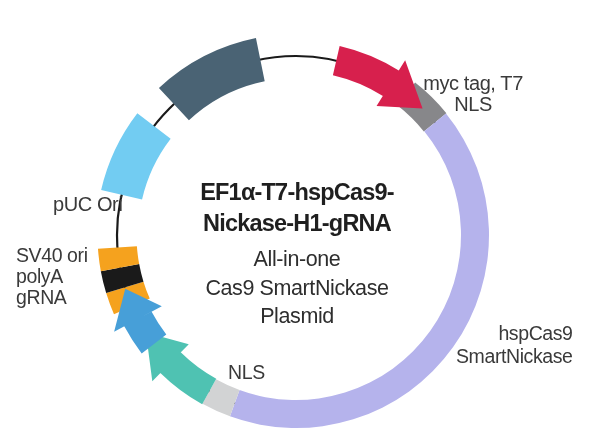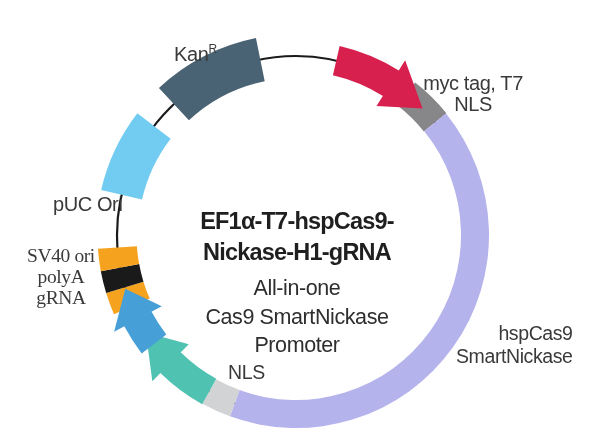--- a/index.html
+++ b/index.html
@@ -13,37 +13,36 @@
   .stage svg{position:absolute;left:0;top:0;}
   .lbl{
     position:absolute;
     color:#3a3a3a;
     font-size:19.5px;
     letter-spacing:-0.4px;
     line-height:21px;
     white-space:nowrap;
   }
   .lbl sup{font-size:12px;letter-spacing:0;}
-  .right{text-align:center;white-space:nowrap;font-family:Liberation Serif, serif;}
+  .right{text-align:left;white-space:nowrap;}
   .center{text-align:center;}
   #label-kanr{left:174px;top:39px;font-size:20px;}
   #label-ef1a{left:356px;top:23px;font-size:20px;}
   #label-myc{left:403px;top:73px;width:140px;font-size:20px;line-height:21px;}
   #label-puc{left:53px;top:146px;font-size:20px;margin-top:48px;}
   #label-sv40{left:16px;top:245px;width:90px;}
   #label-polya{left:16px;top:266px;width:90px;}
   #label-grna{left:16px;top:287px;width:90px;}
   #label-h1{left:26px;top:317px;}
   #label-wpre{left:97px;top:376px;}
   #label-nls{left:228px;top:362px;}
   #label-hspcas9{left:456px;top:322px;line-height:22.5px;text-align:right;}
   #center-text{
     position:absolute;left:146px;top:177px;width:302px;
     text-align:center;
-    margin-top:29px;
   }
   .title-bold{
     font-weight:bold;
     font-size:23.5px;
     line-height:31px;
     color:#1f1f1f;
     letter-spacing:-0.8px;
     white-space:nowrap;
   }
   .subtitle{
@@ -69,21 +68,20 @@
       <path d="M229.99,416.36 A193 193 0 0 1 202.43,403.80 L216.01,379.31 A165 165 0 0 0 239.57,390.05 Z" fill="#d2d3d4"></path>
       <path d="M339.64,45.97 A194 194 0 0 1 398.80,70.48 L382.91,95.92 A164 164 0 0 0 332.89,75.20 Z M405.16,60.30 L422.57,108.43 L376.55,106.10 Z" fill="#d7204d"></path>
       <path d="M113.96,314.15 A198.5 198.5 0 0 1 106.17,293.04 L143.47,281.63 A159.5 159.5 0 0 0 149.73,298.60 Z" fill="#f5a21e"></path>
       <path d="M106.17,293.04 A198.5 198.5 0 0 1 100.82,271.17 L139.17,264.07 A159.5 159.5 0 0 0 143.47,281.63 Z" fill="#1a1a1a"></path>
       <path d="M100.82,271.17 A198.5 198.5 0 0 1 97.98,248.85 L136.89,246.13 A159.5 159.5 0 0 0 139.17,264.07 Z" fill="#f5a21e"></path>
       <path d="M202.19,404.24 A193.5 193.5 0 0 1 160.37,373.01 L180.70,352.33 A164.5 164.5 0 0 0 216.25,378.87 Z M152.31,381.22 L145.88,332.49 L188.76,344.13 Z" fill="#4fc2b2"></path>
       <path d="M141.69,353.40 A194.5 194.5 0 0 1 124.27,326.31 L151.64,311.76 A163.5 163.5 0 0 0 166.29,334.53 Z M114.11,331.71 L125.28,288.83 L161.79,306.36 Z" fill="#479fd8"></path>
       <path d="M101.13,190.01 A200 200 0 0 1 137.33,113.25 L170.65,138.82 A158 158 0 0 0 142.05,199.46 Z" fill="#72ccf2"></path>
     </svg>
 
-  <div class="lbl" id="label-kanr"><span>Kan</span><sup>R</sup></div>
 
 
   <div class="lbl center" id="label-myc">
     <div>myc tag, T7</div>
     <div>NLS</div>
   </div>
 
   <div class="lbl" id="label-puc">pUC Ori</div>
 
   <div class="lbl right" id="label-sv40">SV40 ori</div>
@@ -96,17 +94,17 @@
     <div>hspCas9</div>
     <div>SmartNickase</div>
   </div>
 
   <div id="center-text">
     <div class="title-bold">EF1α-T7-hspCas9-</div>
     <div class="title-bold">Nickase-H1-gRNA</div>
     <div class="subtitle">
       <div>All-in-one</div>
       <div>Cas9 SmartNickase</div>
-      <div>Promoter</div>
+      <div>Plasmid</div>
     </div>
   </div>
 
 </div>
 
 </body></html>

